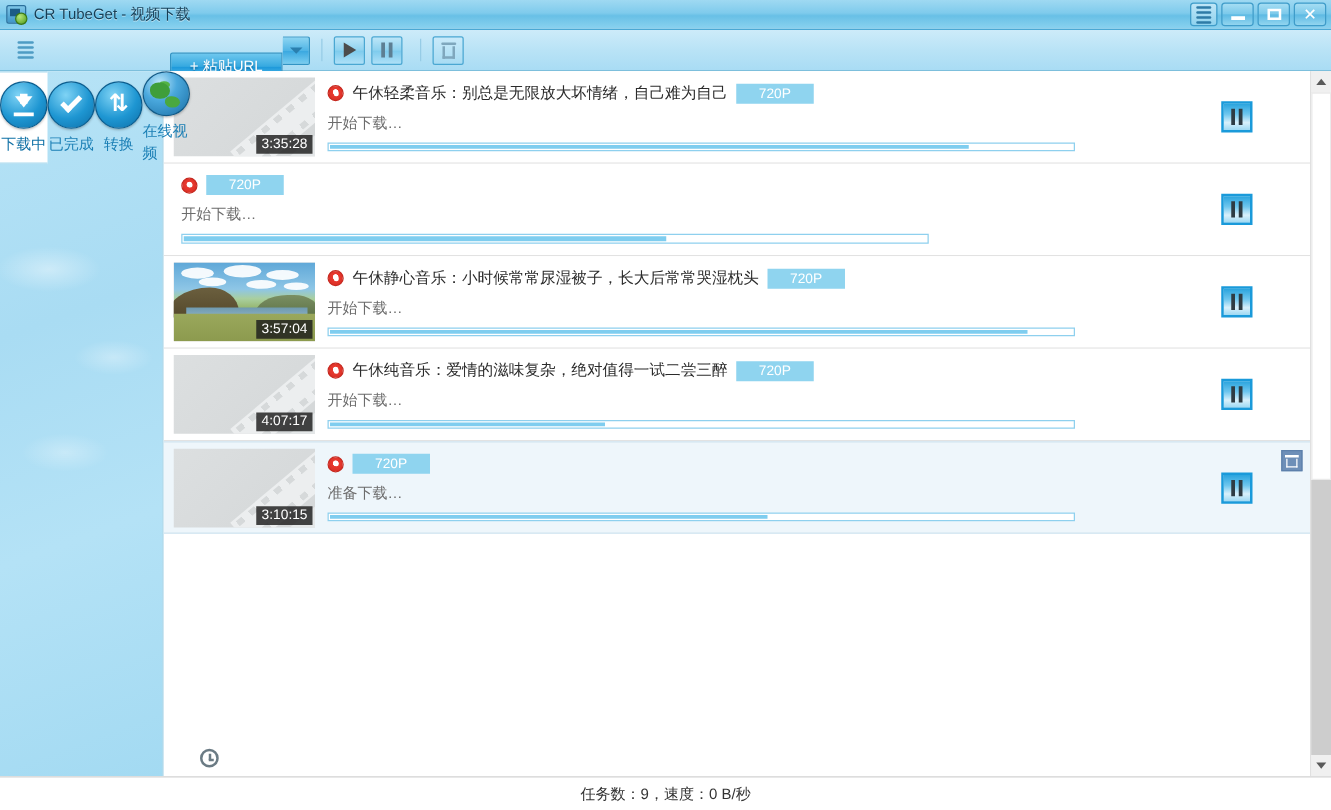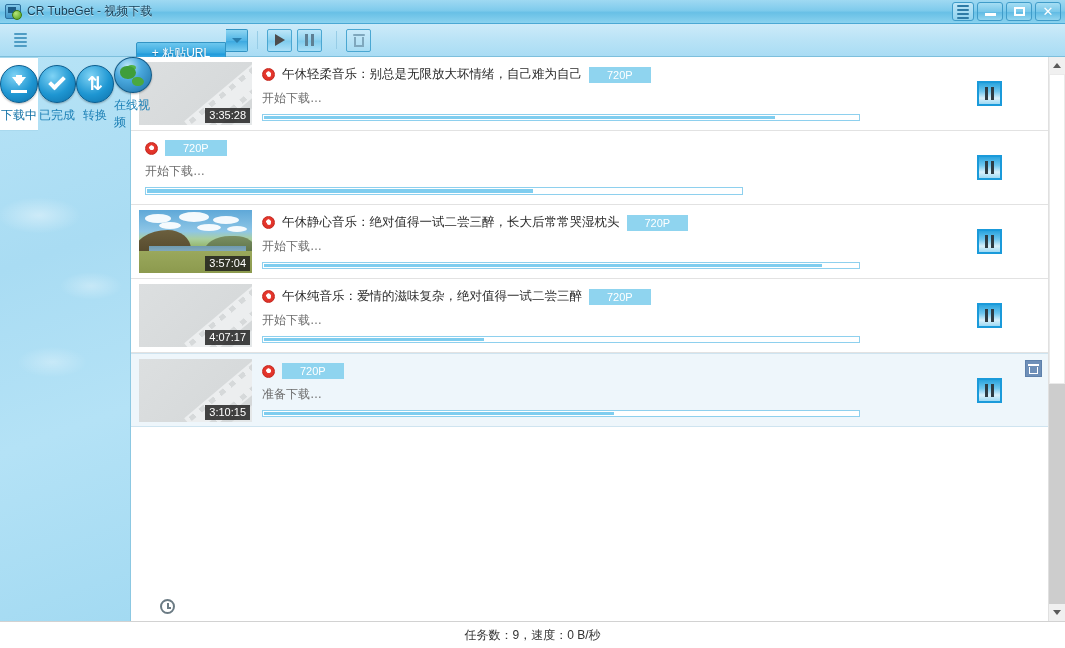--- a/index.html
+++ b/index.html
@@ -630,21 +630,21 @@
                   <span class="hill-l"></span>
                   <span class="hill-r"></span>
                   <span class="lake"></span>
                   <span class="field"></span>
                 </div>
                 <div class="duration">3:57:04</div>
               </div>
               <div class="row-mid">
                 <div class="title-line">
                   <span class="rec-icon"></span>
-                  <span class="row-title">午休静心音乐：绝对值得一试二尝三醉，长大后常常哭湿枕头</span>
+                  <span class="row-title">午休静心音乐：小时候常常尿湿被子，长大后常常哭湿枕头</span>
                   <span class="quality">720P</span>
                 </div>
                 <div class="status-text">开始下载…</div>
                 <div class="pbar">
                   <div class="fill" style="width: 94%;"></div>
                 </div>
               </div>
               <div class="row-right">
                 <div class="pause-sq">
                   <i></i>

